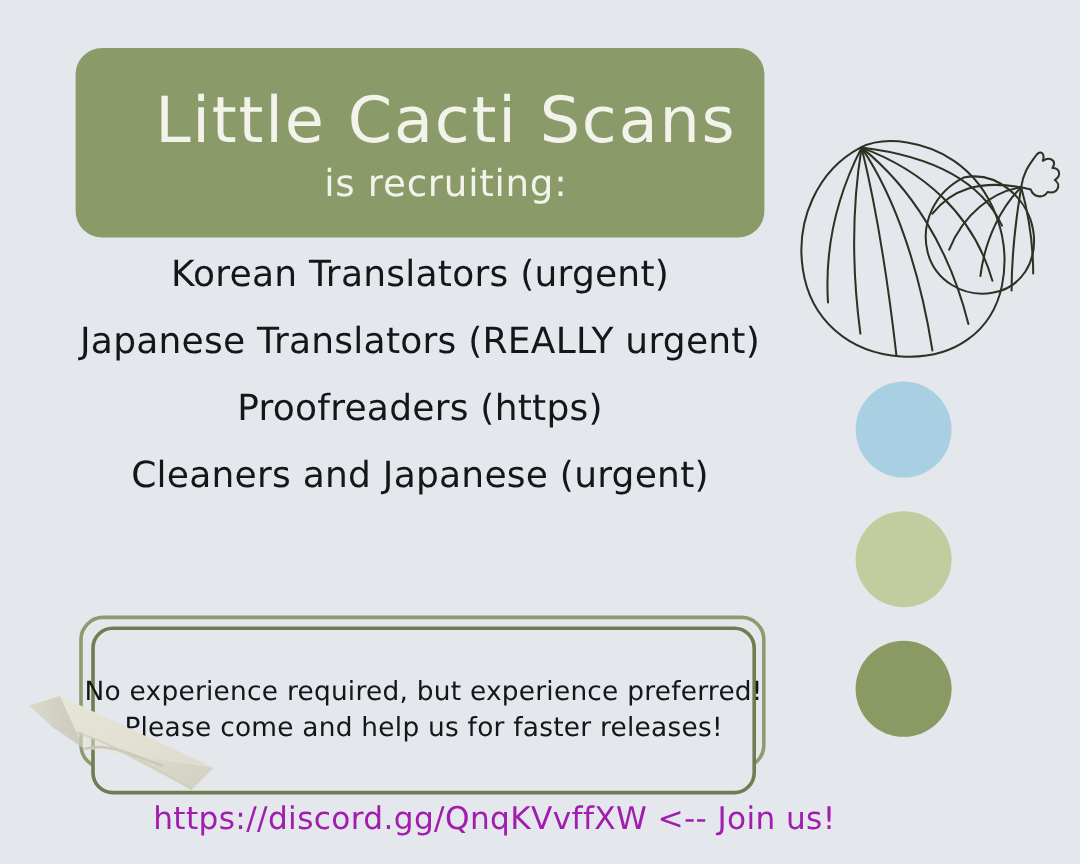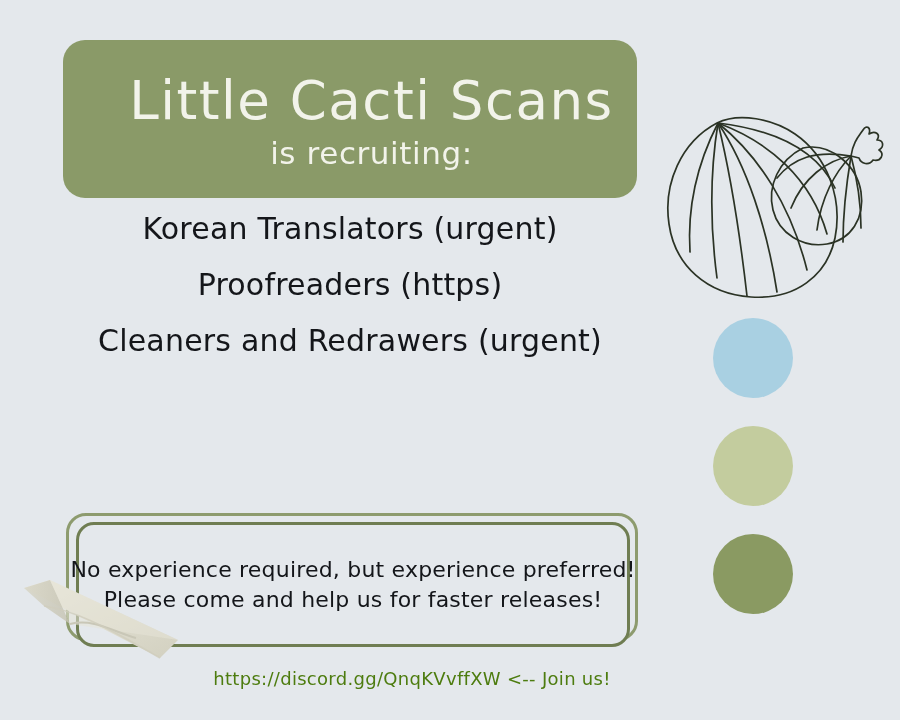--- a/index.html
+++ b/index.html
@@ -89,21 +89,21 @@
     border: 3px solid #8d9b6e;
     border-radius: 20px;
     box-sizing: border-box;
     background: transparent;
   }
   .note-inner {
     position: absolute;
     left: 76px;
     top: 522px;
     width: 554px;
-    height: 125px;
+    height: 140px;
     border: 3px solid #6f7d52;
     border-radius: 18px;
     box-sizing: border-box;
     background: #e4e8ec;
     display: flex;
     flex-direction: column;
     align-items: center;
     justify-content: center;
   }
   .note-line {
@@ -125,22 +125,22 @@
     pointer-events: none;
   }
 
   
   .discord-link {
     position: absolute;
     left: 0;
     top: 668px;
     width: 900px;
     text-align: center;
-    color: #4d7c0f;
-    font-size: 18px;
+    color: #a21caf;
+    font-size: 26px;
     letter-spacing: 0.3px;
     white-space: nowrap;
   }
   .discord-link .link-inner {
     display: inline-block;
     transform: translateX(-38px);
   }
 
   
   .cactus-art {
@@ -167,22 +167,23 @@
 
 <div id="poster">
 
   <div class="header-banner" style="background: rgb(138, 154, 104);">
     <div class="brand-title" style="color: rgb(242, 243, 234);">Little Cacti Scans</div>
     <div class="brand-subtitle" style="color: rgb(242, 243, 234);">is recruiting:</div>
   </div>
 
   <div class="roles">
     <div class="role-line">Korean Translators (urgent)</div>
+    <div class="role-line">Japanese Translators (REALLY urgent)</div>
     <div class="role-line">Proofreaders (https)</div>
-    <div class="role-line">Cleaners and Redrawers (urgent)</div>
+    <div class="role-line">Cleaners and Japanese (urgent)</div>
   </div>
 
   <div class="note-outer"></div>
 
   <div class="note-inner">
     <div class="note-line">No experience required, but experience preferred!</div>
     <div class="note-line">Please come and help us for faster releases!</div>
   </div>
 
   <svg class="ribbon" viewBox="0 0 180 110">

